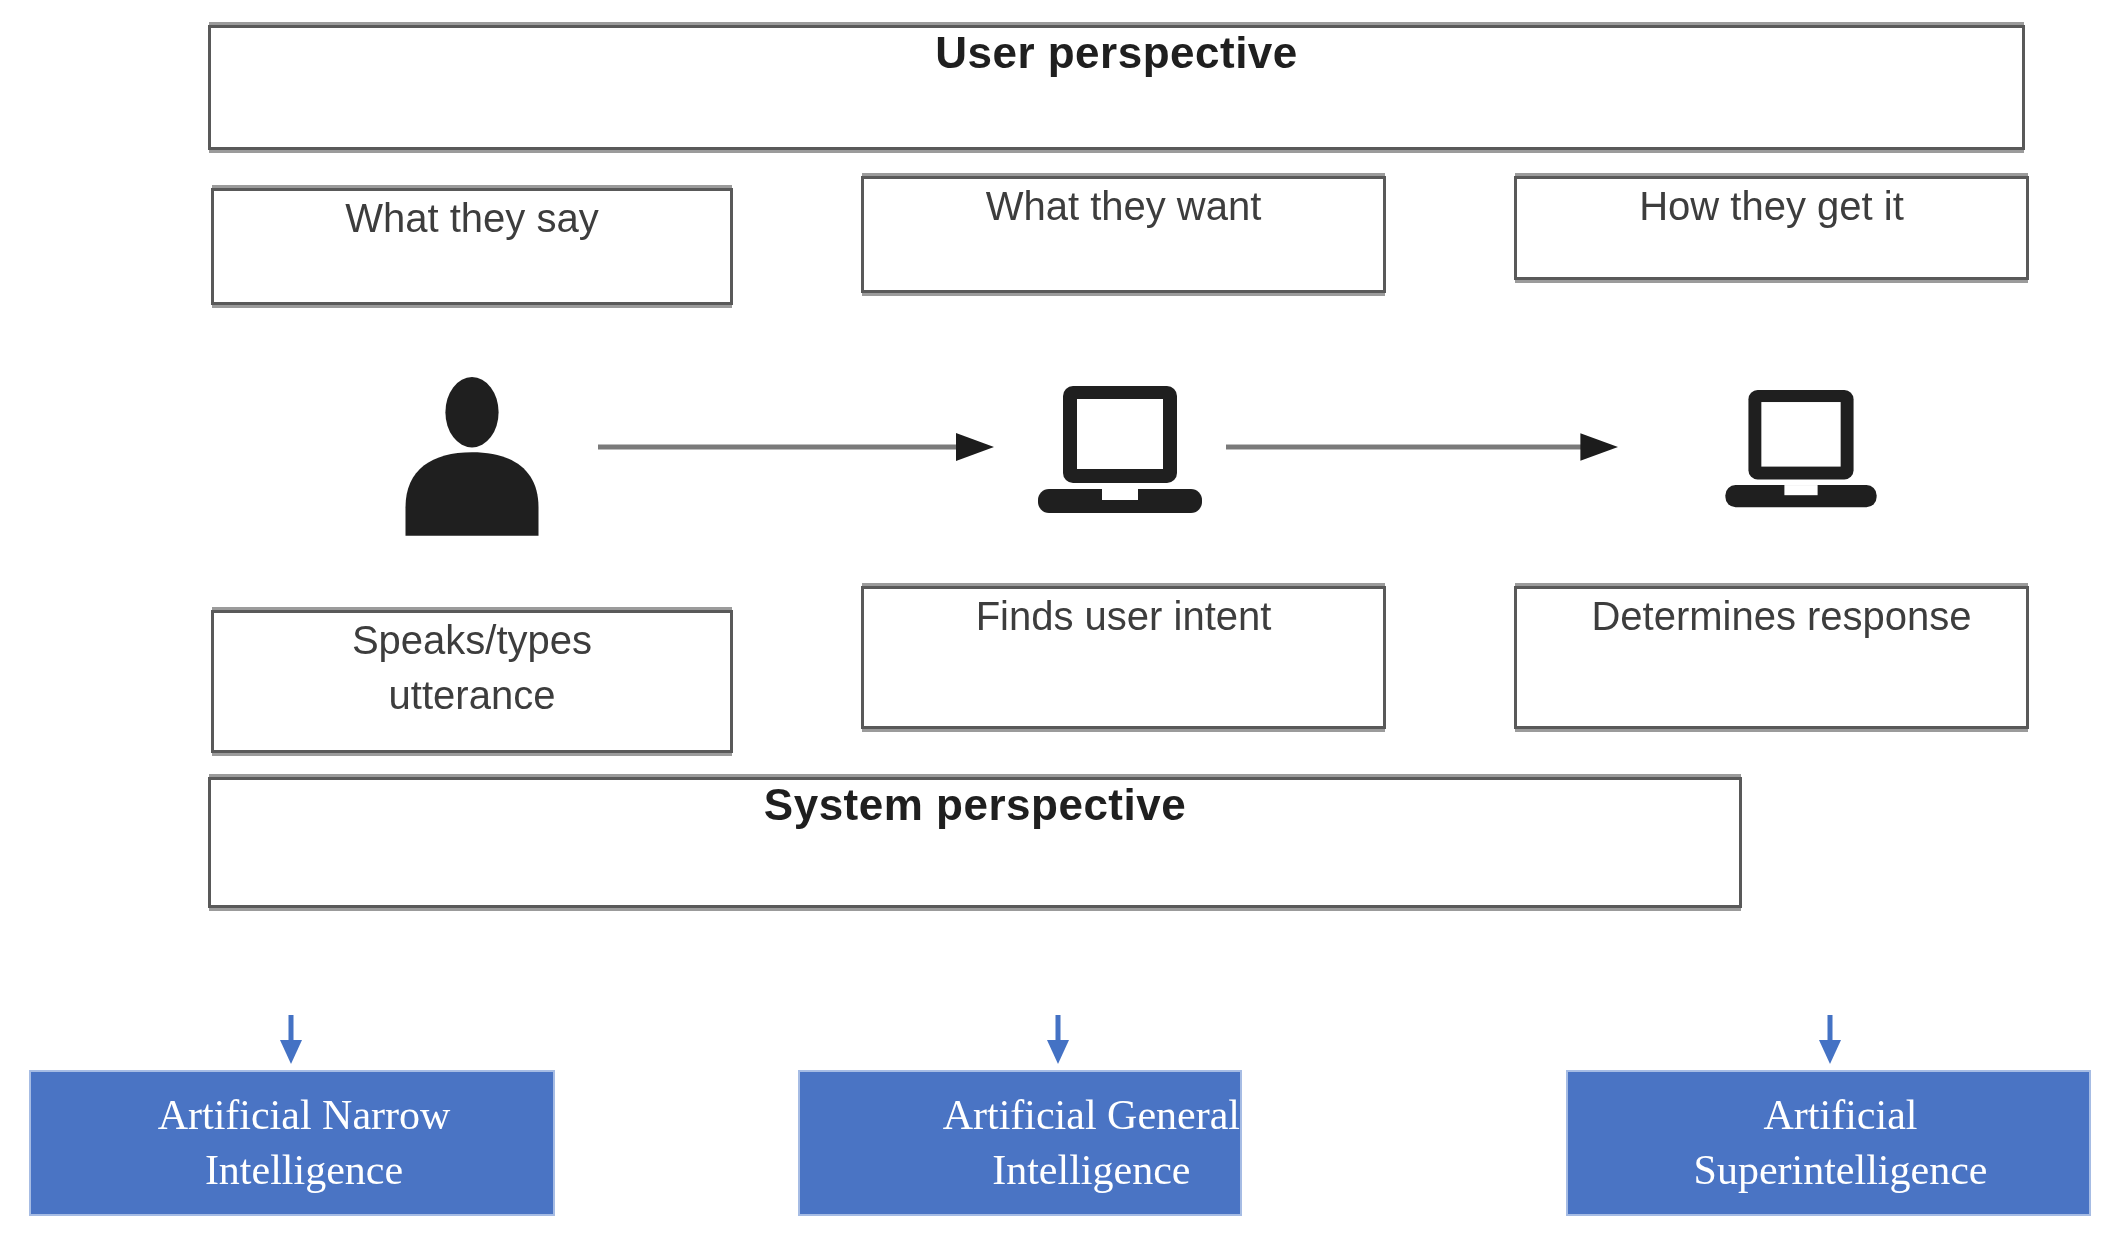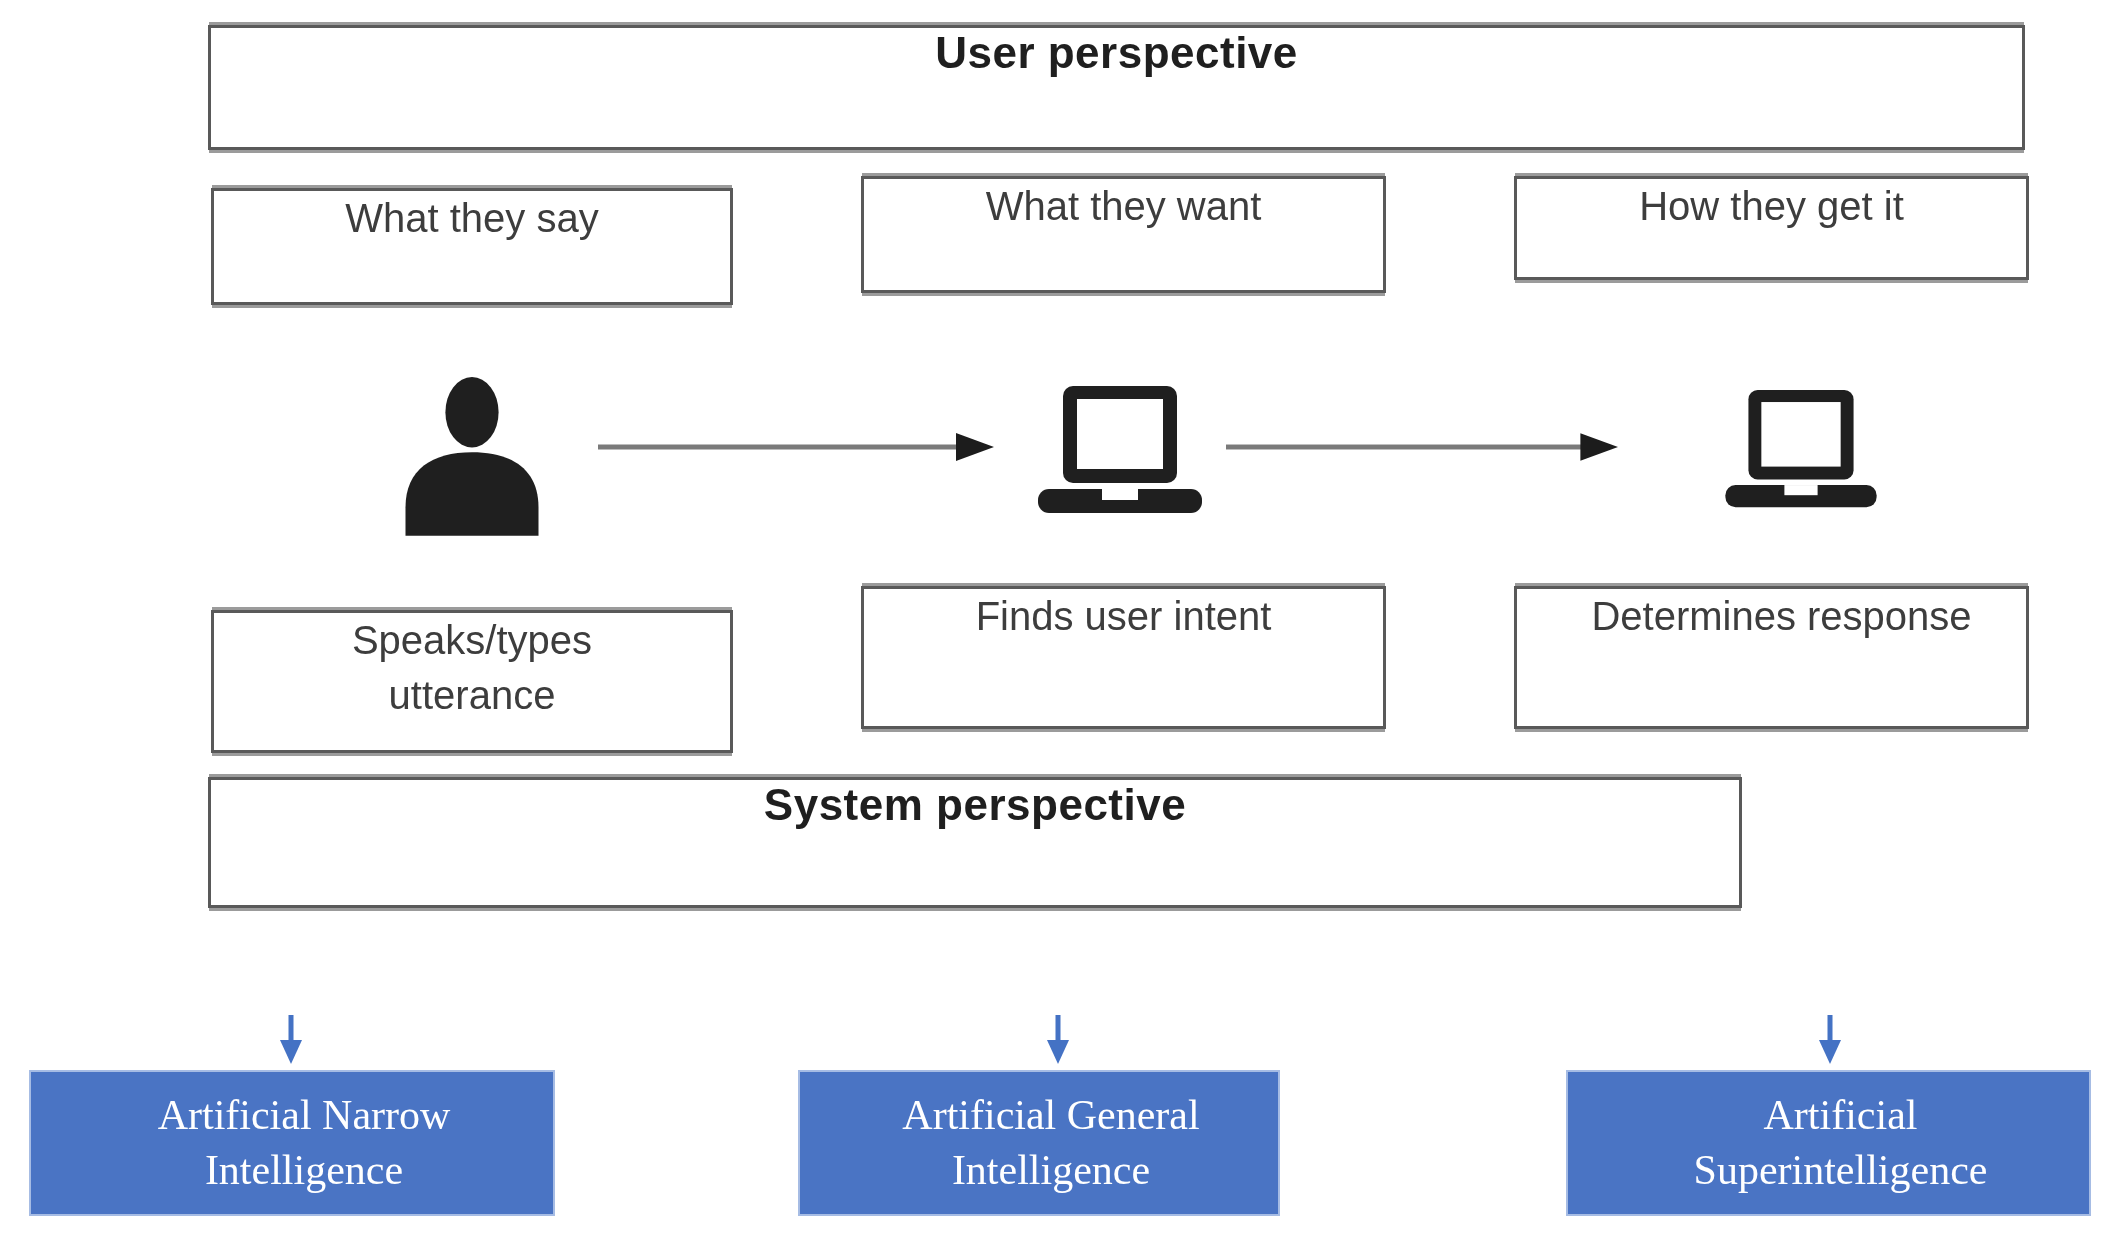--- a/index.html
+++ b/index.html
@@ -67,21 +67,21 @@
     padding-left:24px;
   }
   .ai-text{
     font-family:"Liberation Serif", serif;
     font-size:42px;
     color:var(--ai_text,#ffffff);
     white-space:pre-line;
     line-height:1.32;
   }
   #ai1{left:29px;   width:526px;}
-  #ai2{left:798px;  width:482px;}
+  #ai2{left:798px;  width:444px;justify-content:flex-end;}
   #ai3{left:1566px; width:525px;}
   
   .bluearrow{position:absolute;top:1015px;width:40px;height:50px;color:var(--blue_arrow,#4472c4);}
   .bluearrow .ink{fill:currentColor;}
   #ba1{left:271px;}
   #ba2{left:1038px;}
   #ba3{left:1810px;}
 </style>
 </head>
 <body>

